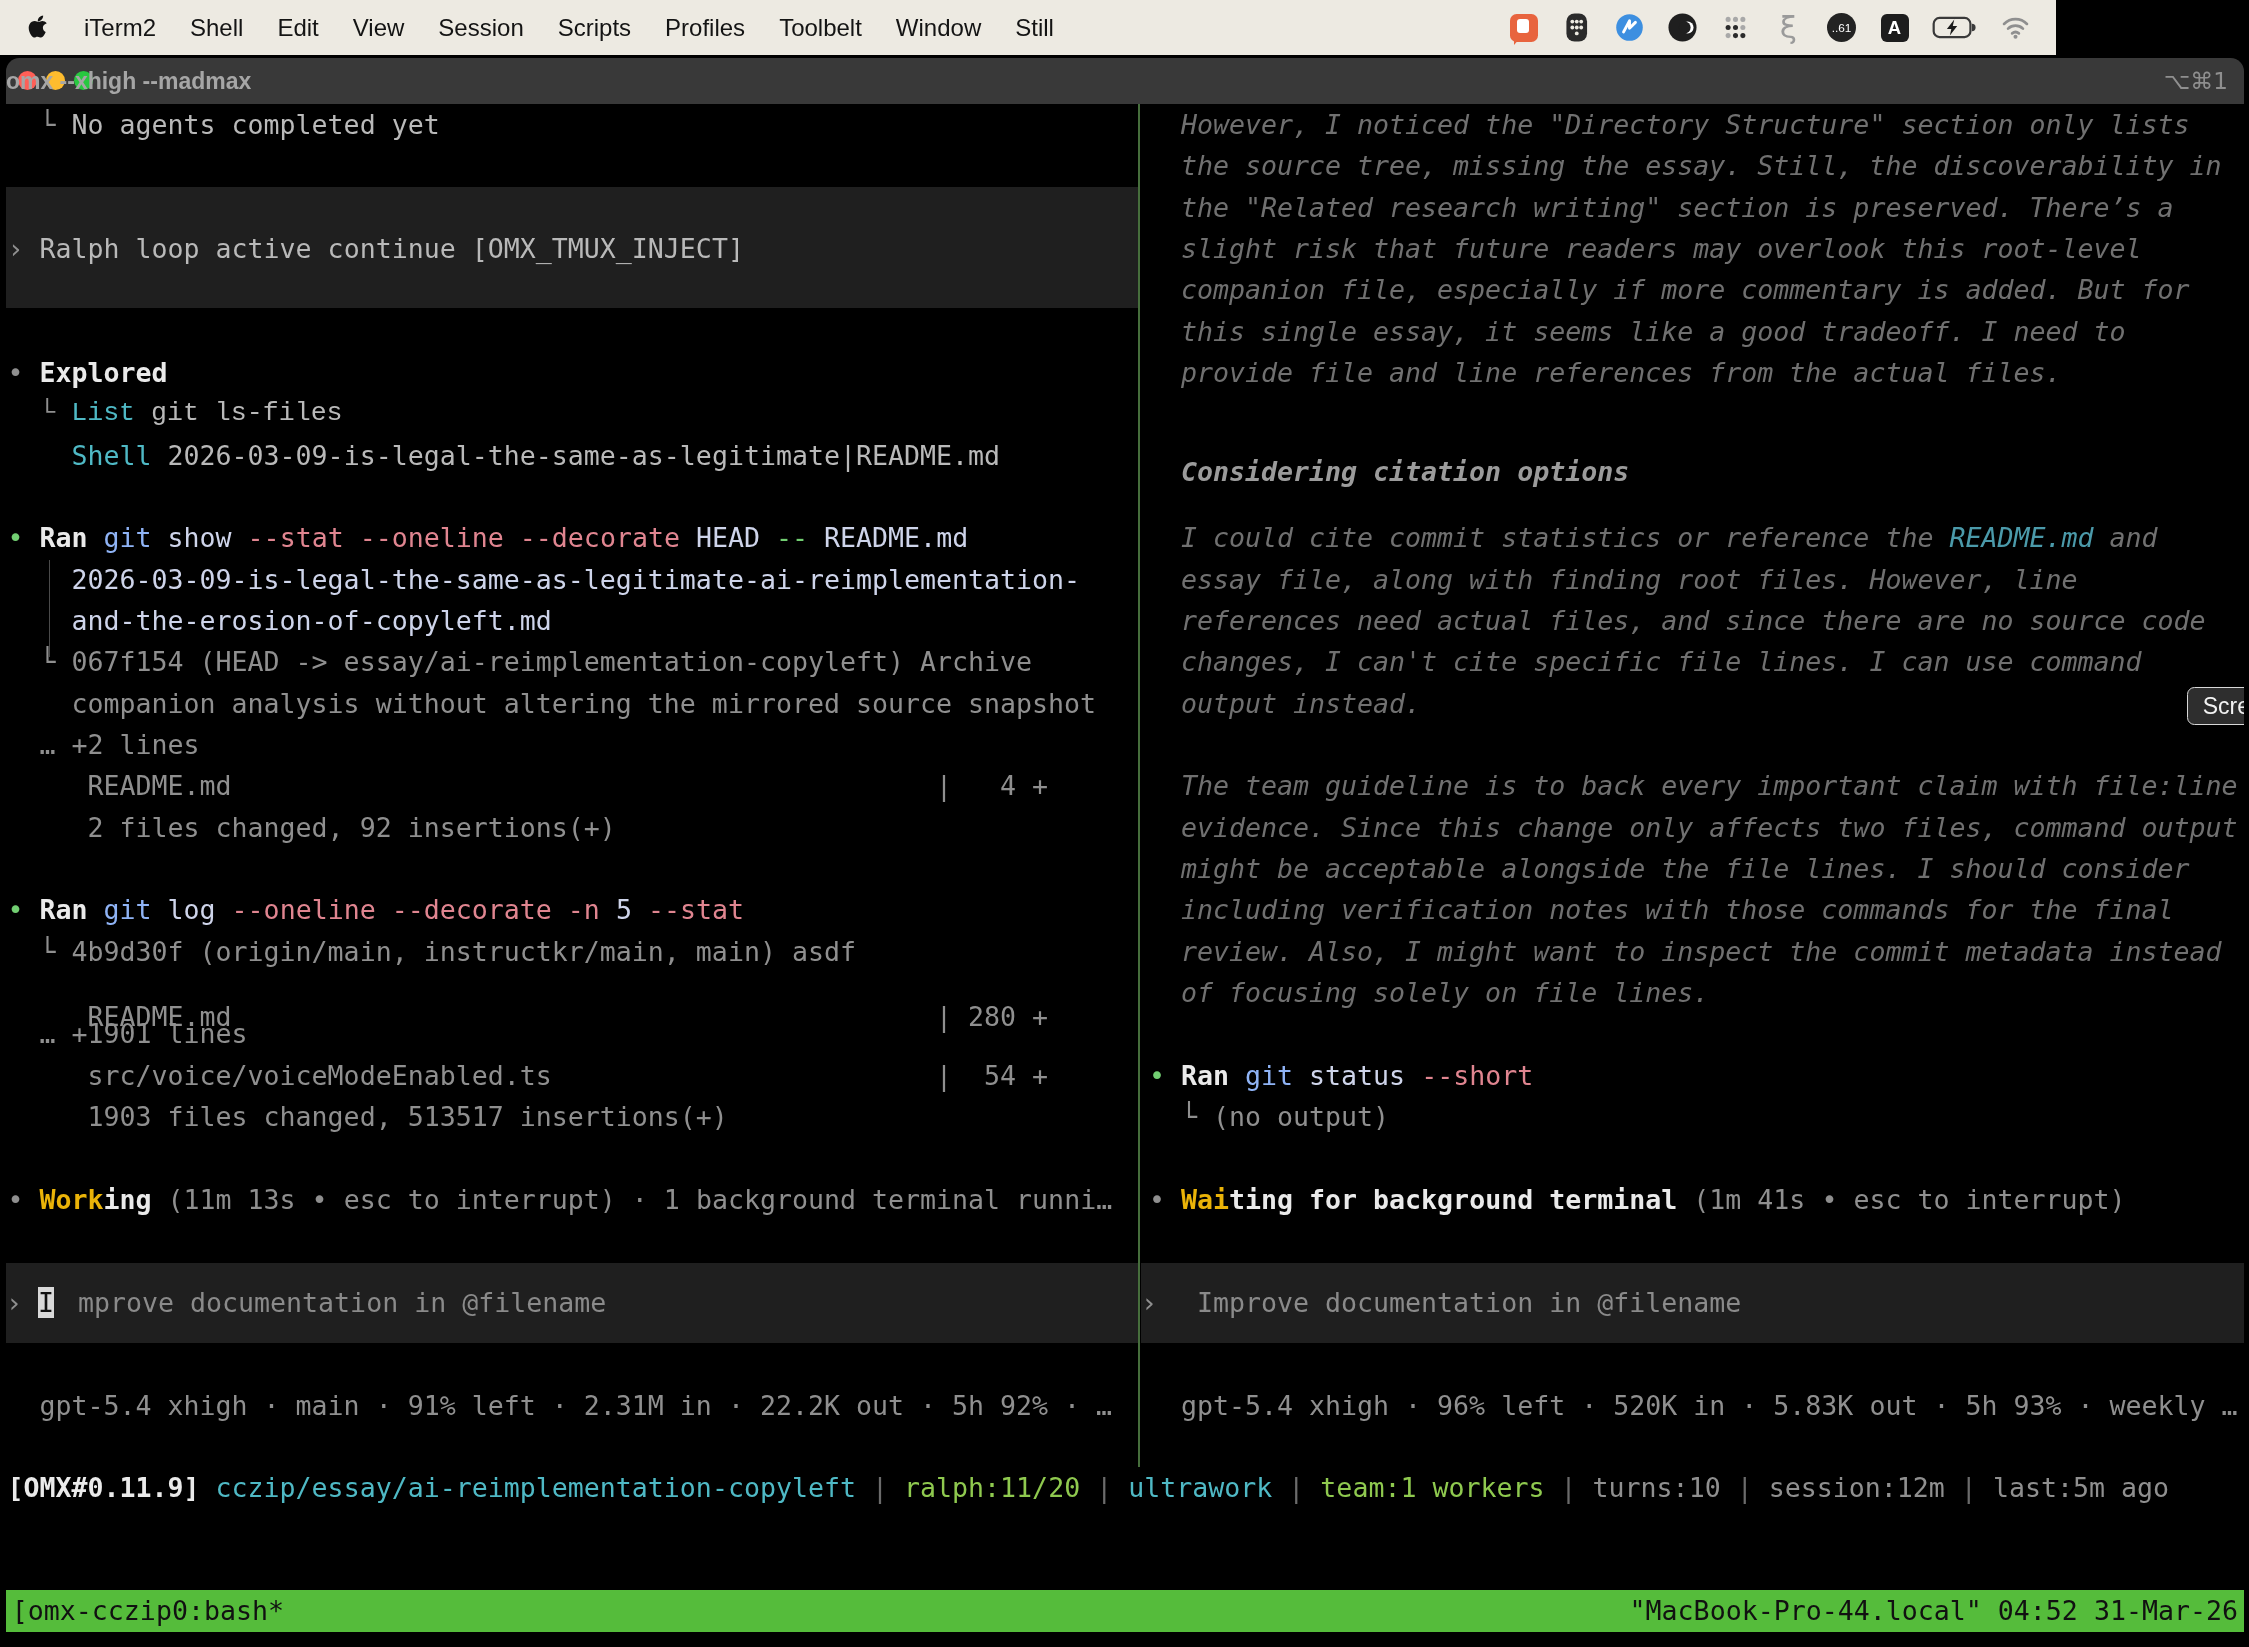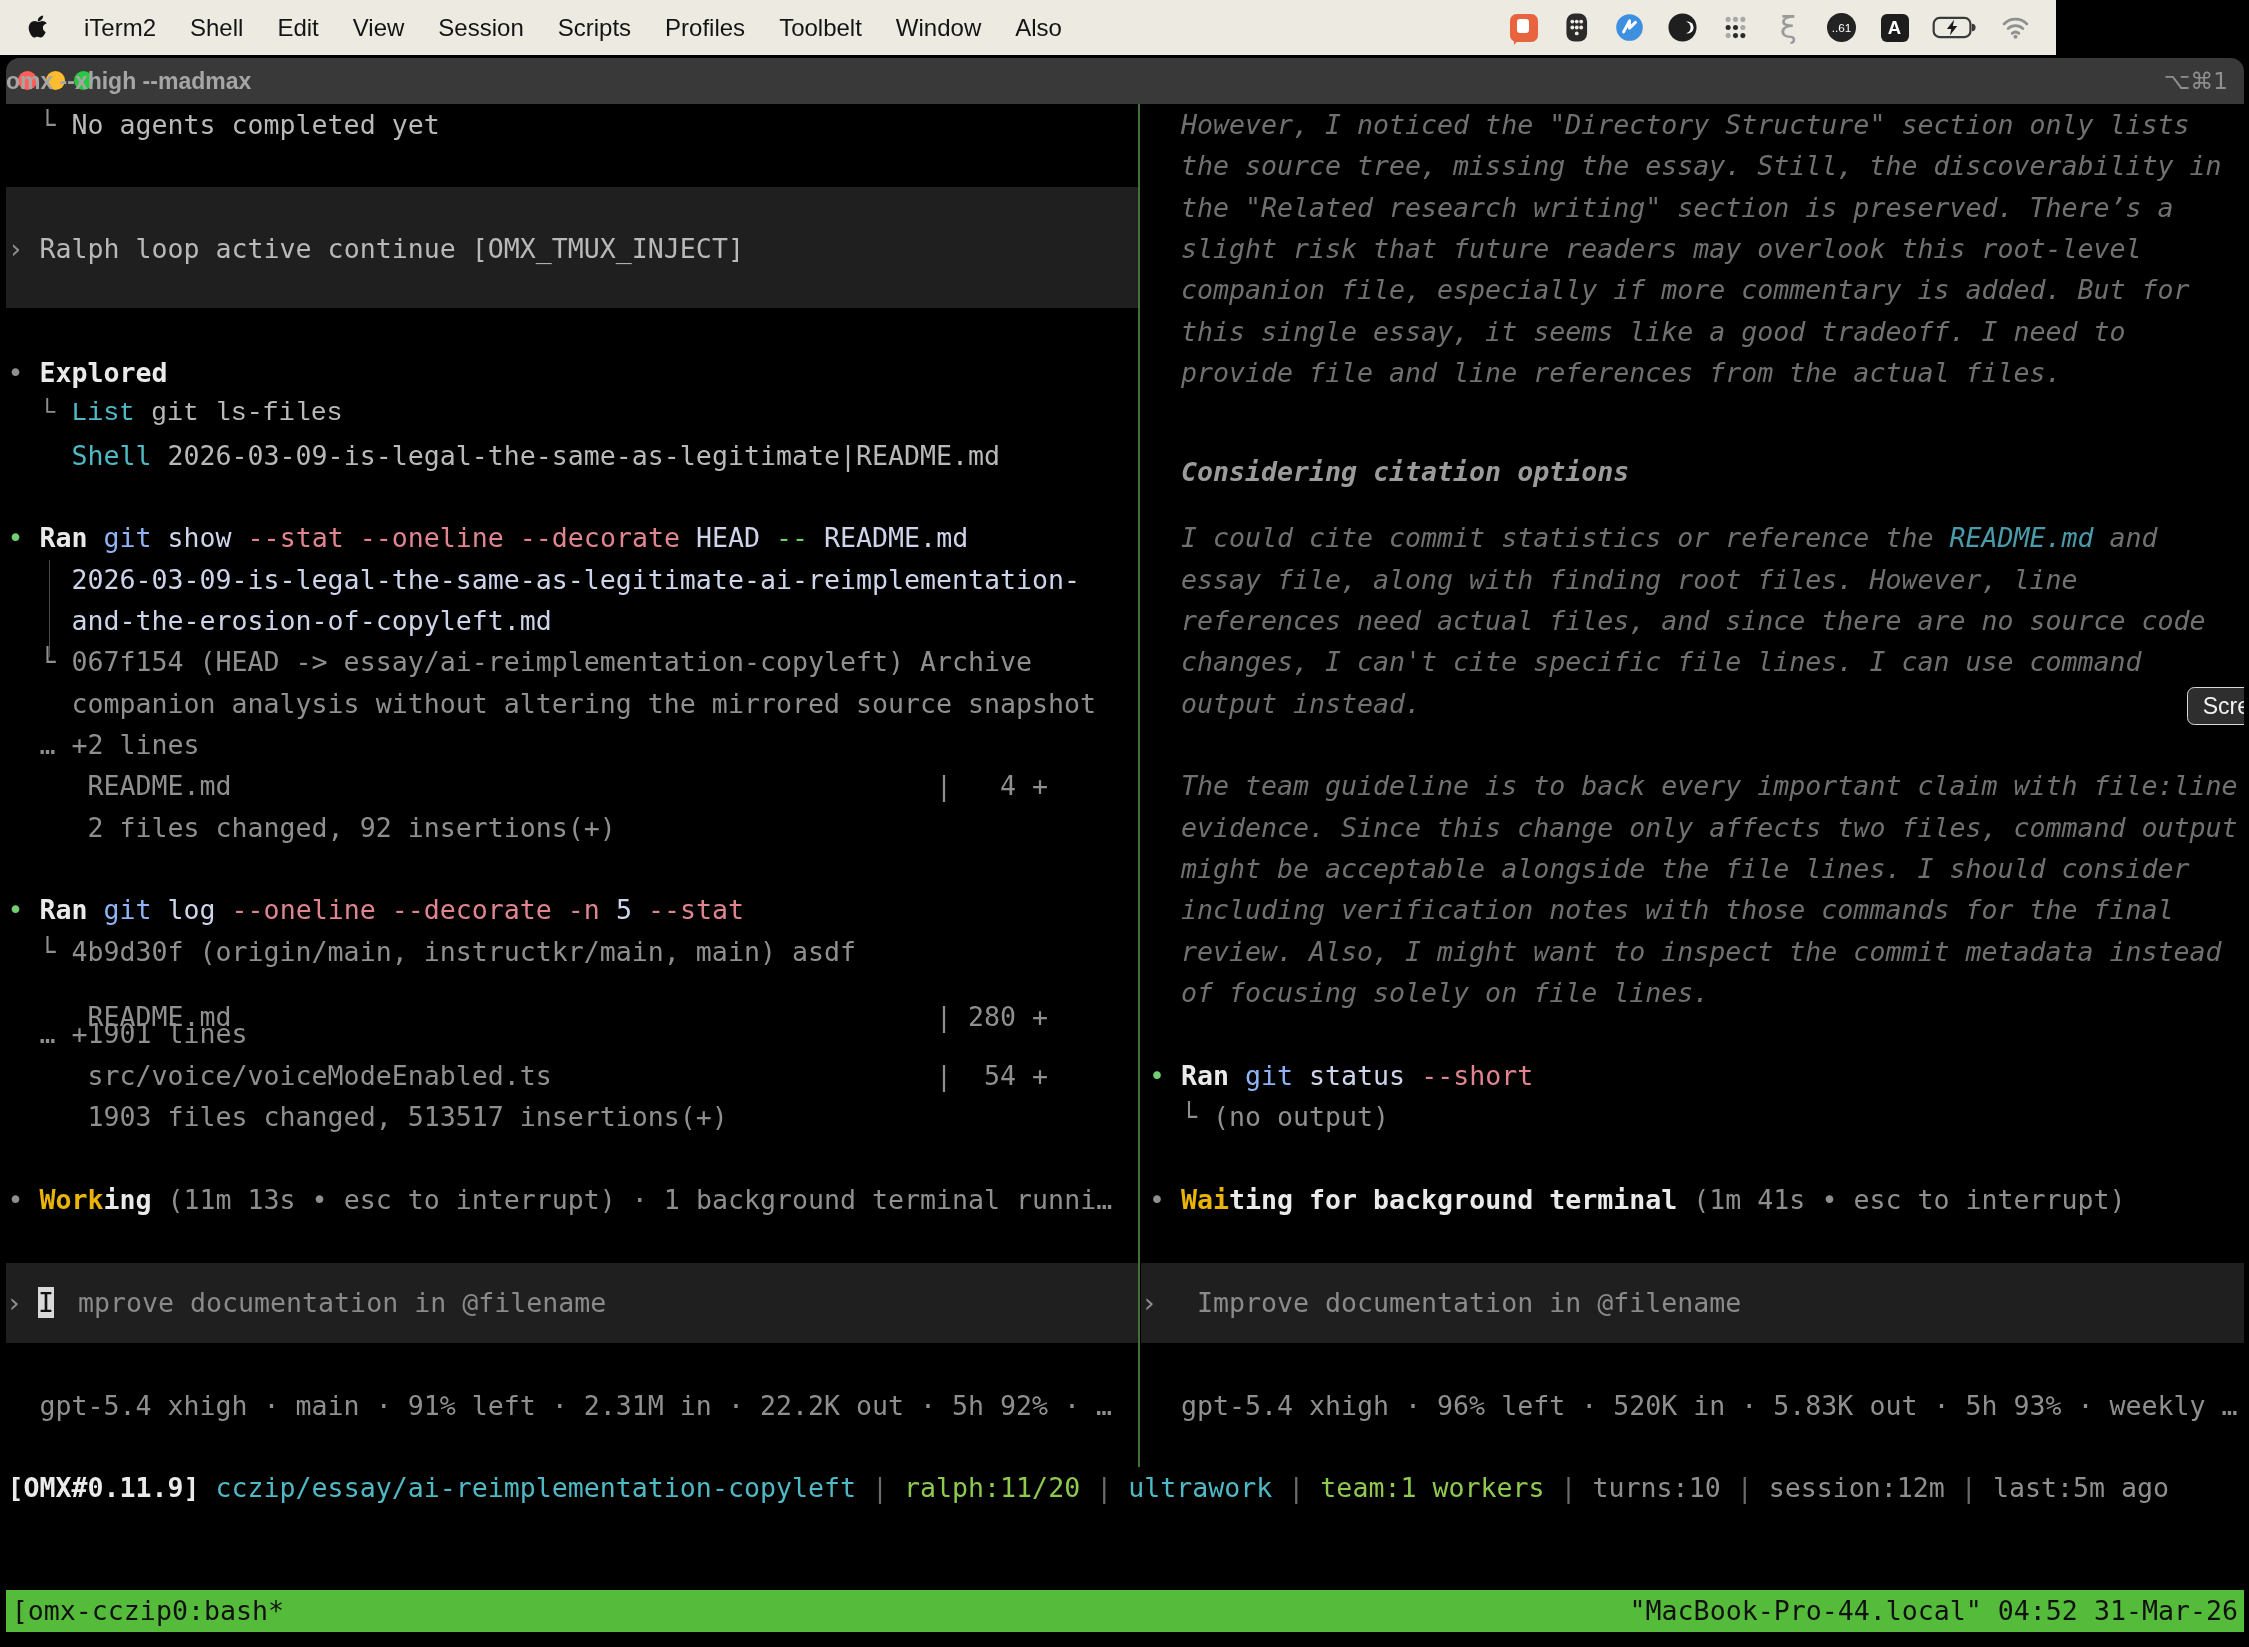--- a/index.html
+++ b/index.html
@@ -91,21 +91,21 @@
     </svg>
     <span class="mi">iTerm2</span>
       <span class="mi">Shell</span>
       <span class="mi">Edit</span>
       <span class="mi">View</span>
       <span class="mi">Session</span>
       <span class="mi">Scripts</span>
       <span class="mi">Profiles</span>
       <span class="mi">Toolbelt</span>
       <span class="mi">Window</span>
-      <span class="mi">Also</span>
+      <span class="mi">Still</span>
   </div>
   <div class="mb-right">
     <div class="sicon">
       <div class="ic-chat">
           <div class="inner"></div>
           <div class="tail"></div>
         </div>
     </div>
     <div class="sicon">
       <svg width="29.5" height="31" viewBox="0 0 40 42">

